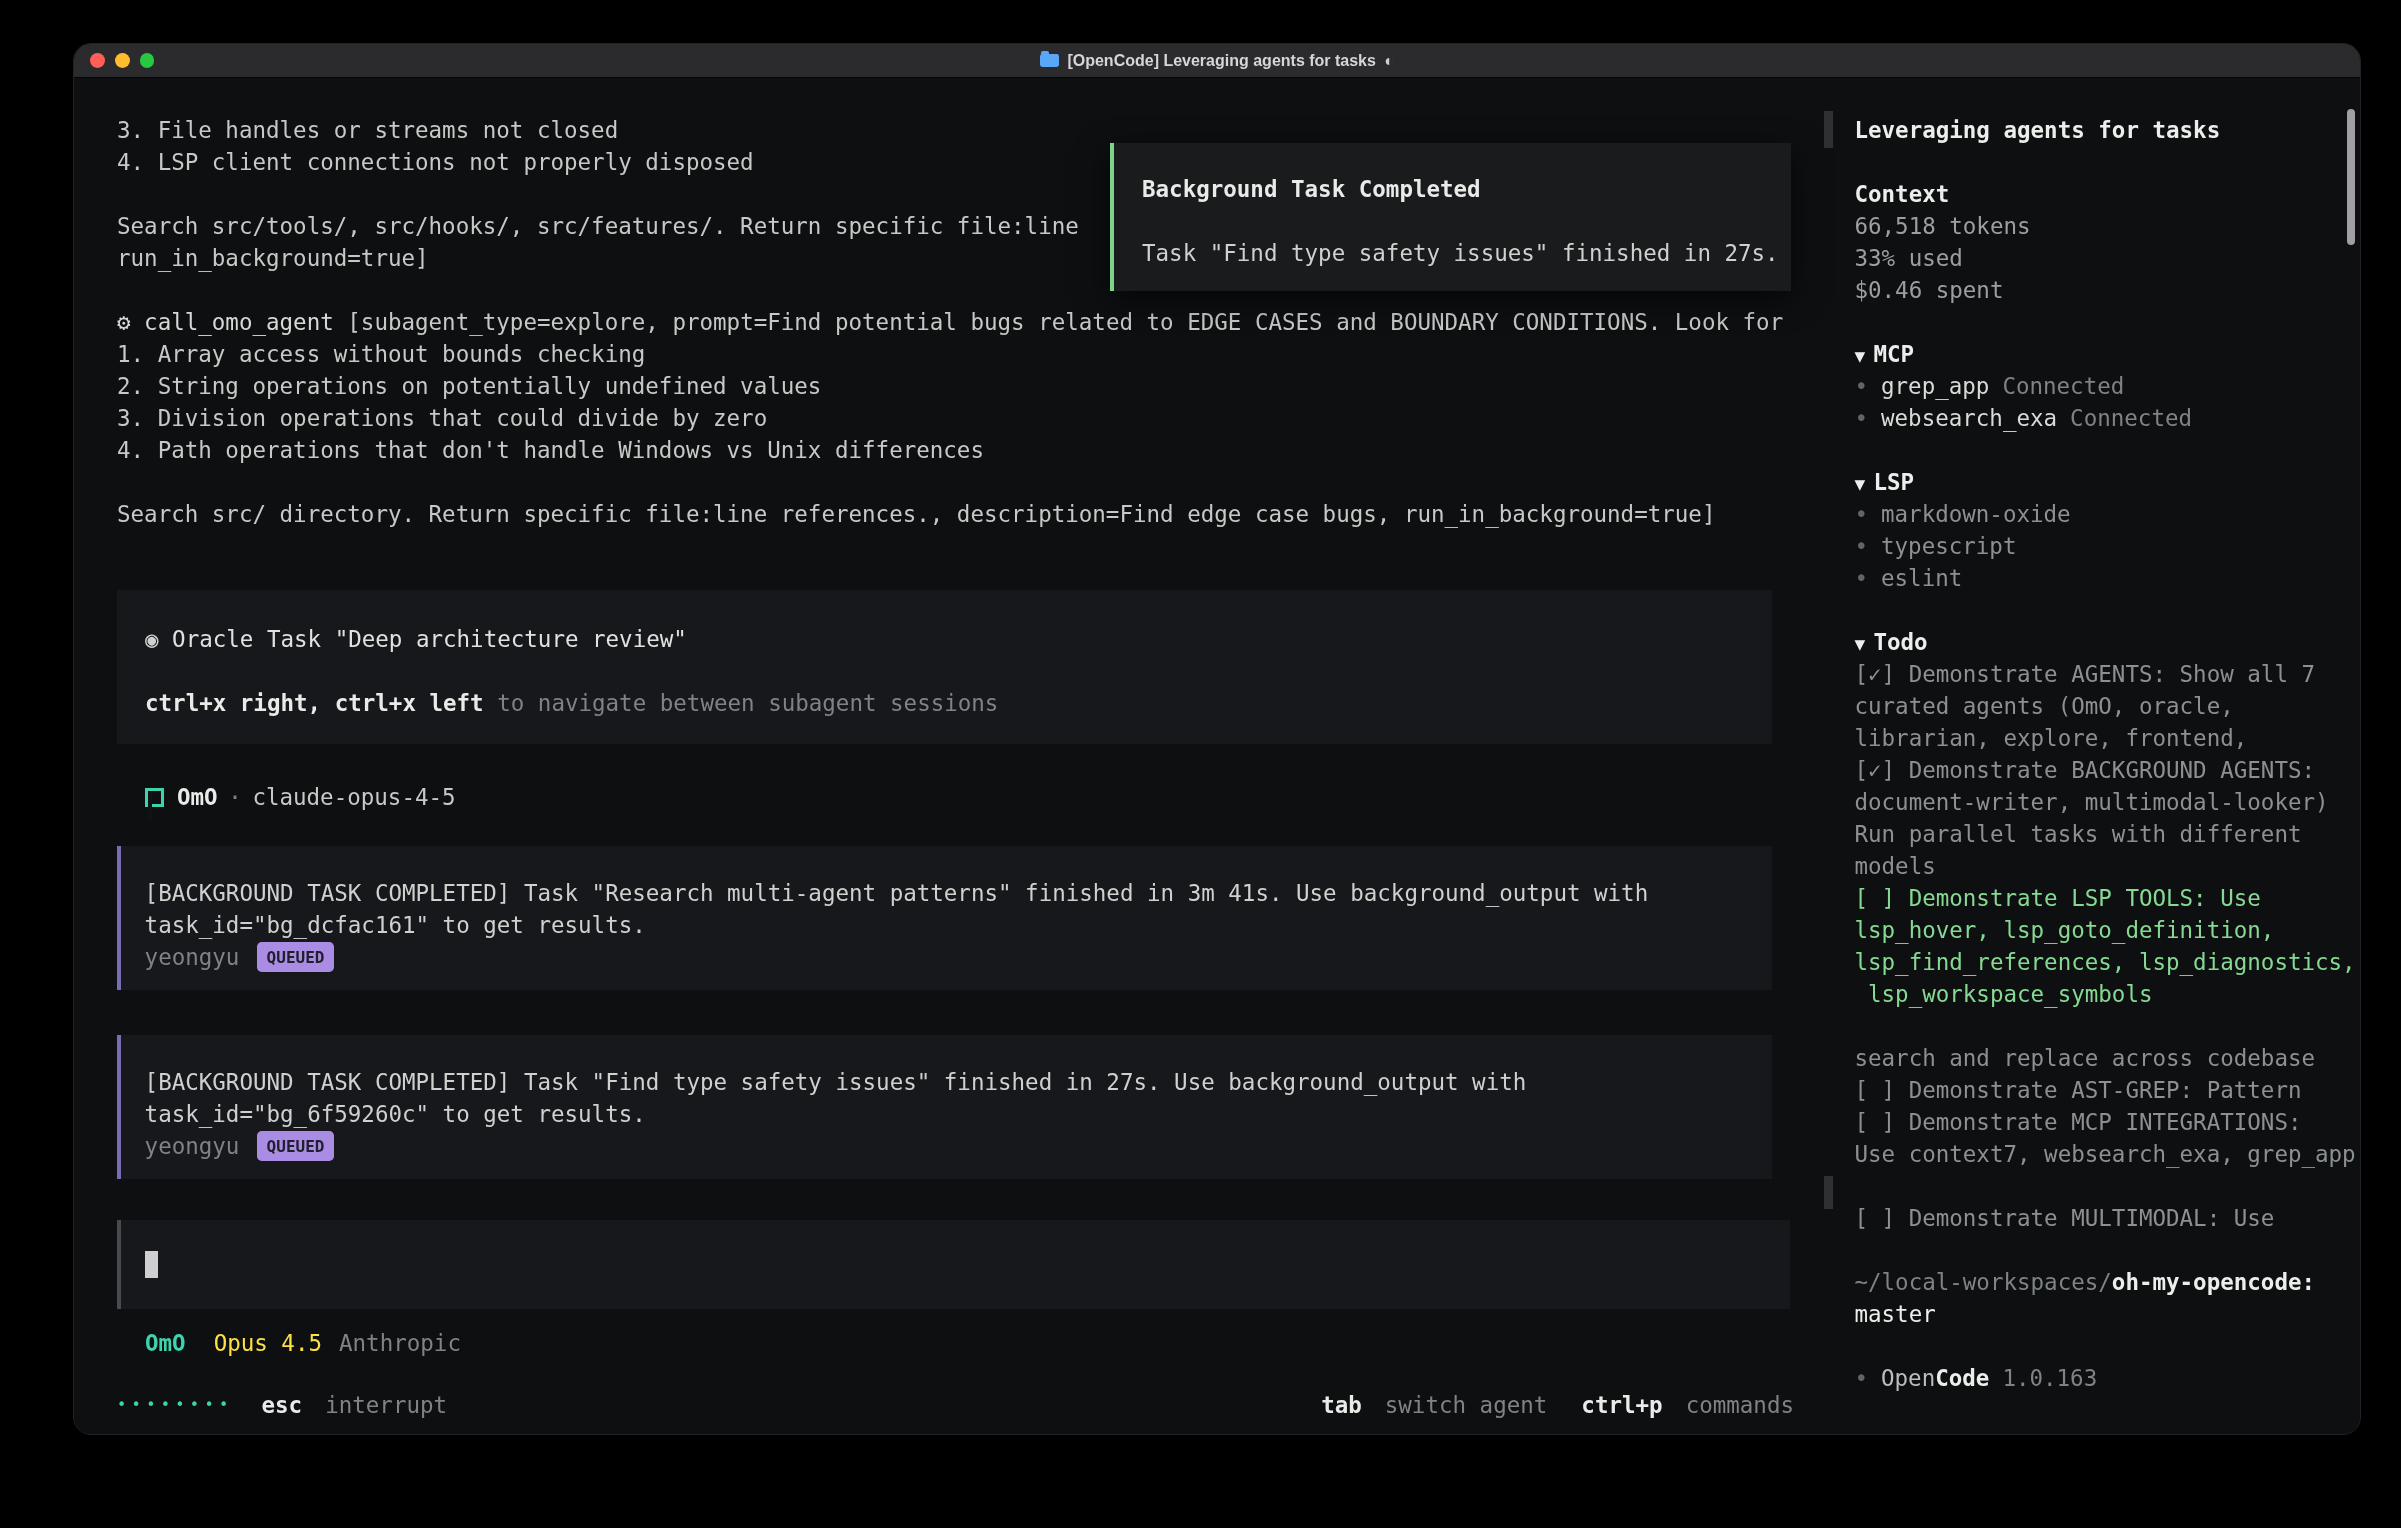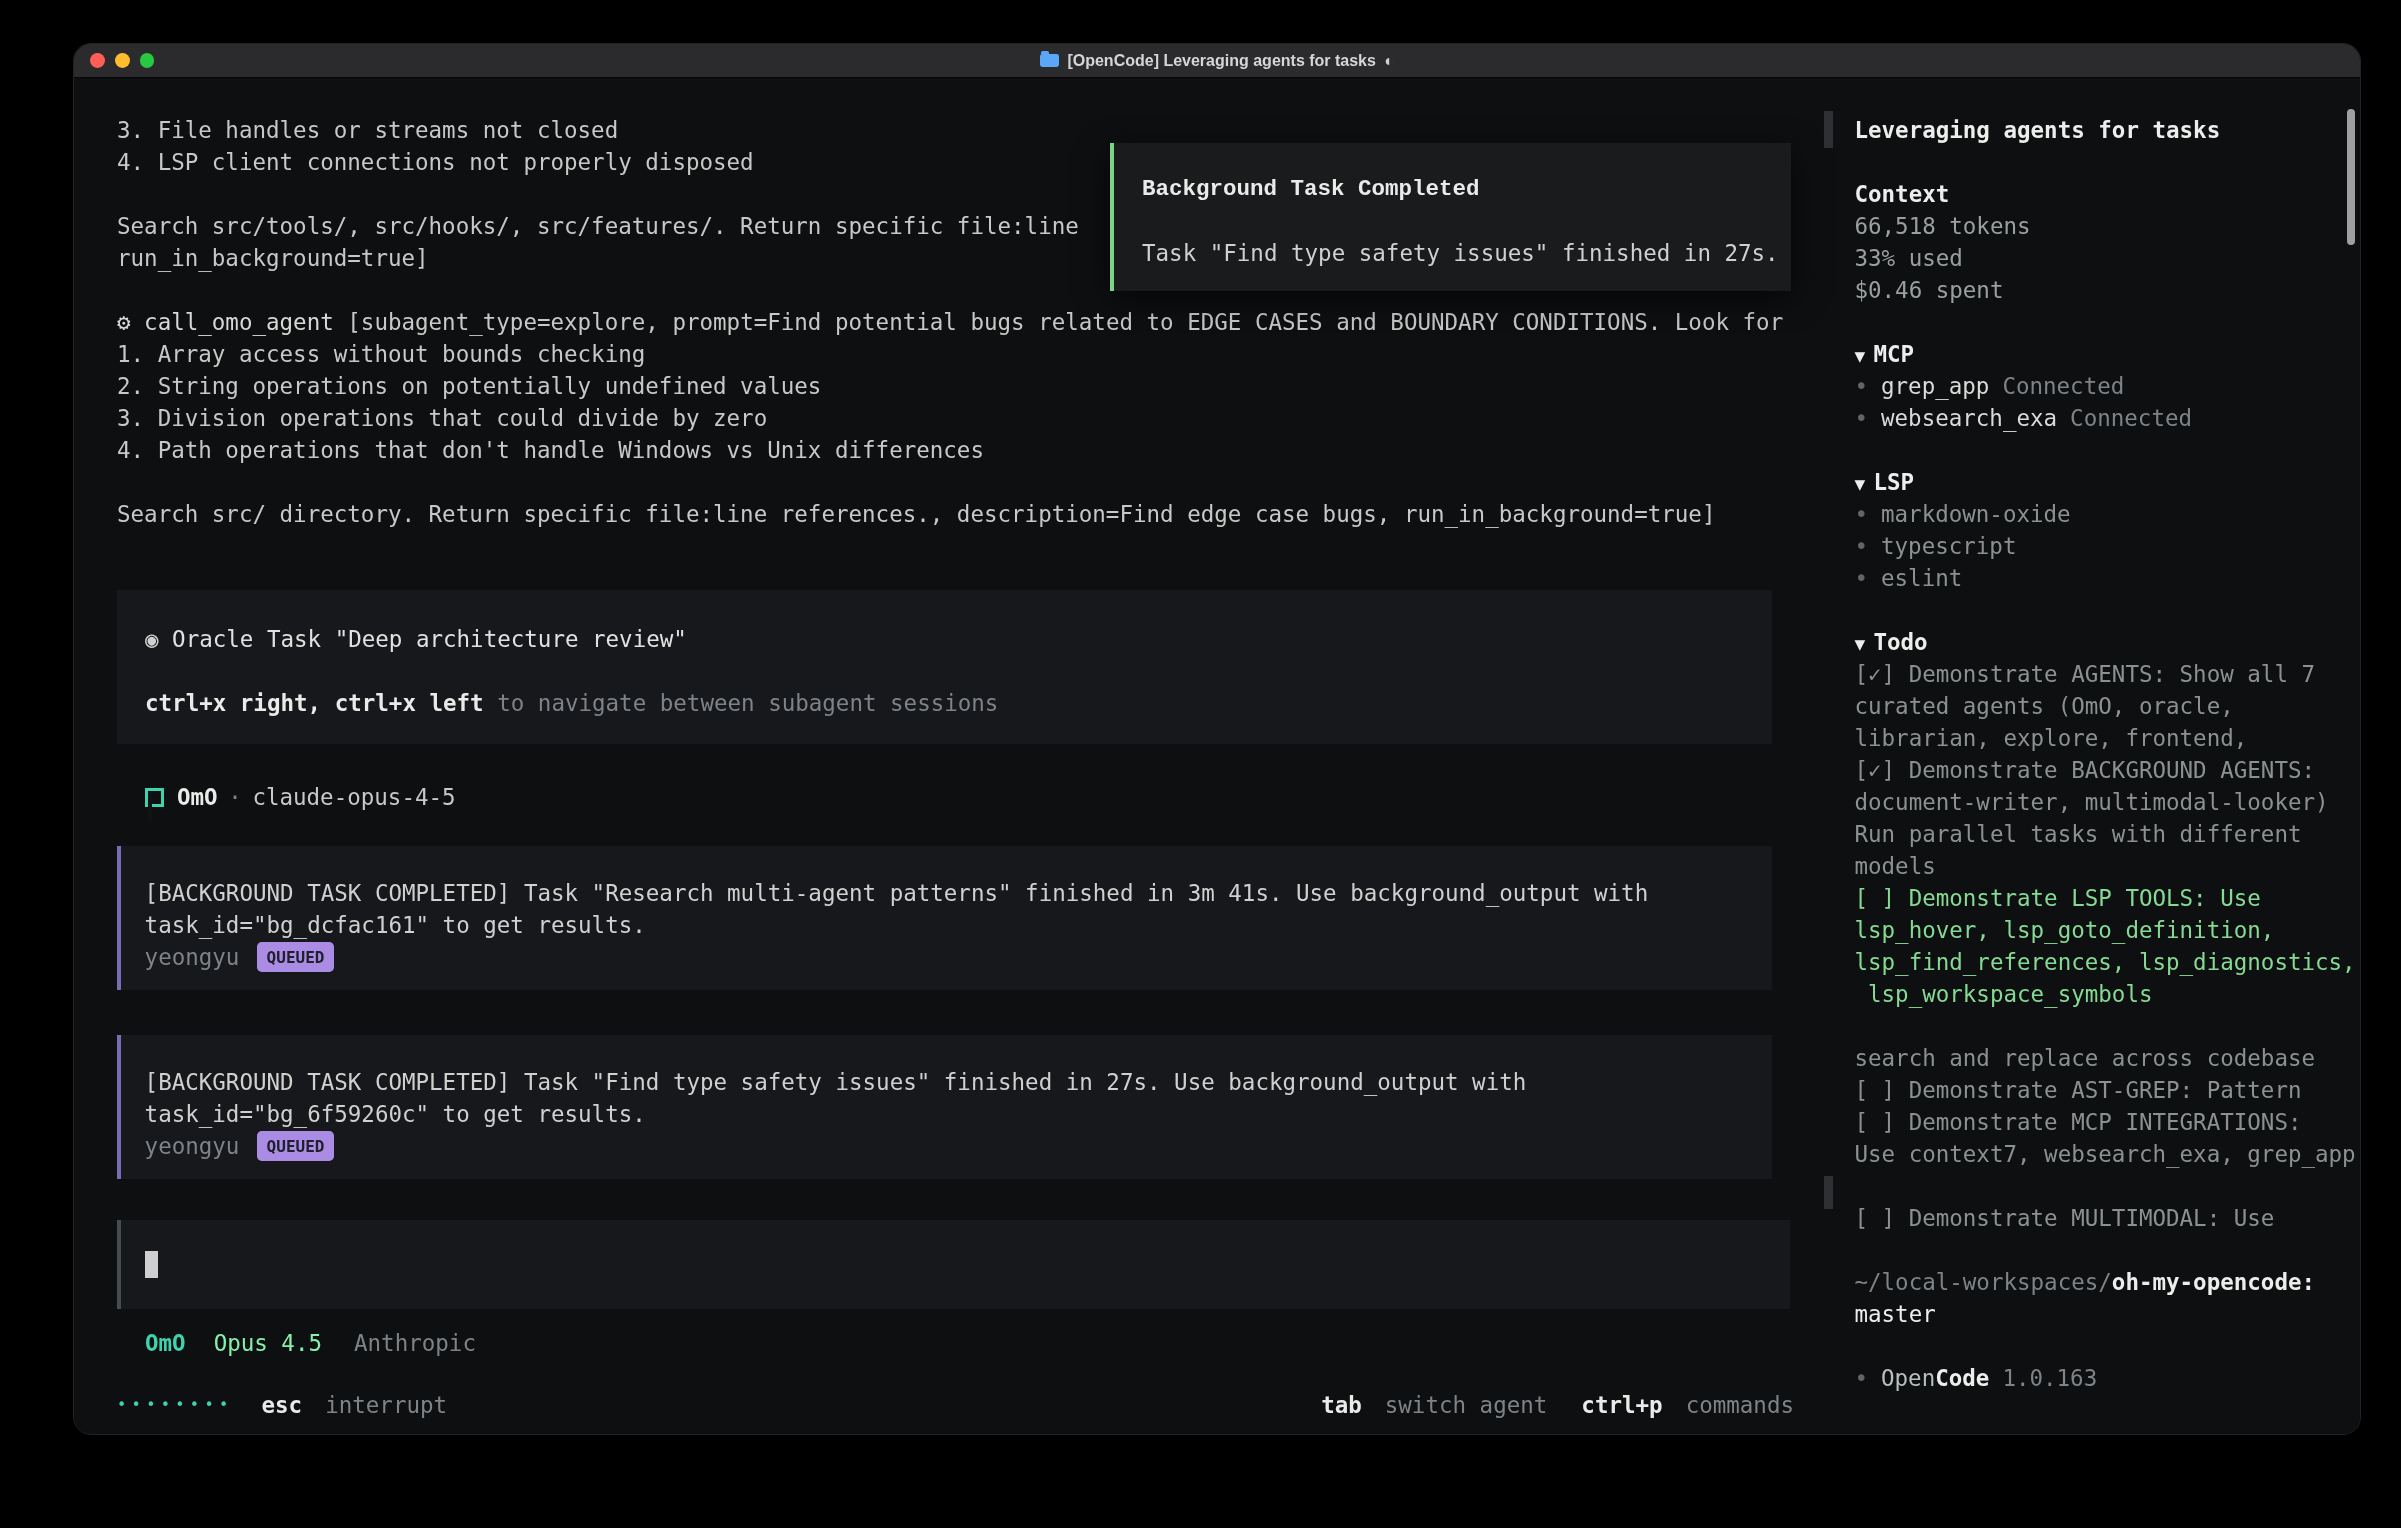--- a/index.html
+++ b/index.html
@@ -32,21 +32,21 @@
     font-size:22.5px; line-height:32px; color:#9aa09d; }
 
   .line { height:32px; white-space:pre; }
   .blank { height:32px; }
   .tool-name { color:#d6d9d6; }
 
   
   .notification { position:absolute; left:1036px; top:65px; width:681px; height:148px;
     background:#191b1d; border-left:4.1px solid #7dd489; padding:29.5px 0 0 28px;
     box-shadow:0 8.3px 29.5px rgba(0,0,0,.65); }
-  .notif-title { font-weight:700; color:#e9ebe9; height:32px; white-space:pre;font-family:Liberation Mono, monospace; }
+  .notif-title { font-weight:700; color:#e9ebe9; height:32px; white-space:pre; }
   .notif-body { color:#ced1ce; height:32px; white-space:pre; }
 
   
   .panel { width:1655px; background:#17181c; }
   .oracle { margin-top:60px; height:154px; padding:32.5px 0 0 28px; }
   .oracle-title { height:32px; white-space:pre; color:#dfe2df; }
   .oracle-icon { color:#cfd2cf; }
   .hint-line { height:32px; white-space:pre; }
   .hint-keys { color:#e9ebe9; font-weight:700; }
   .hint-text { color:#7d8387; }
@@ -65,21 +65,21 @@
   .msg-user { color:#7d8387; }
   .badge { margin-left:17.7px; background:#ab8ce4; color:#20202c; font-weight:700;
     border-radius:4.7px; padding:1.2px 9.5px; font-size:16px; line-height:27px; }
 
   .input-panel { margin-top:41px; height:89px; width:1673px; background:#17181c;
     border-left:4.1px solid #454b4f; padding:31px 0 0 23.6px; }
   .cursor { display:inline-block; width:13px; height:27px; background:#cfcfcf; }
 
   .model-row { margin-top:17.7px; padding-left:28px; height:32px; display:flex; align-items:center; }
   .model-name { color:#3fd3ad; font-weight:700; margin-right:28px; }
-  .model-version { color:#86efac; margin-right:32px; }
+  .model-version { color:#fde047; margin-right:17px; }
   .provider { color:#7d8387; }
 
   
   .statusbar { position:absolute; left:43px; width:1677px; bottom:14px; height:32px;
     display:flex; align-items:center; justify-content:space-between; }
   .sb-left { display:flex; align-items:center; }
   .dots { color:#3fd3ad; font-size:15.4px; letter-spacing:5.3px; margin-right:28px; }
   .key { font-weight:700; color:#e9ebe9; }
   .key-label { color:#7d8387; margin-left:23px; }
   .sb-right { display:flex; }

